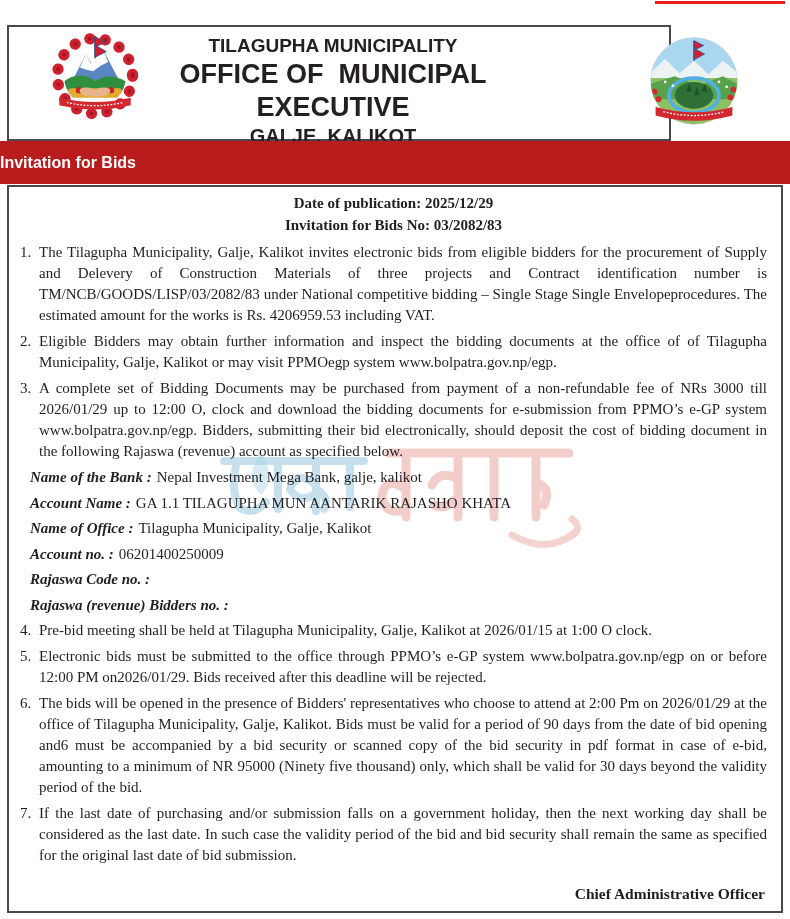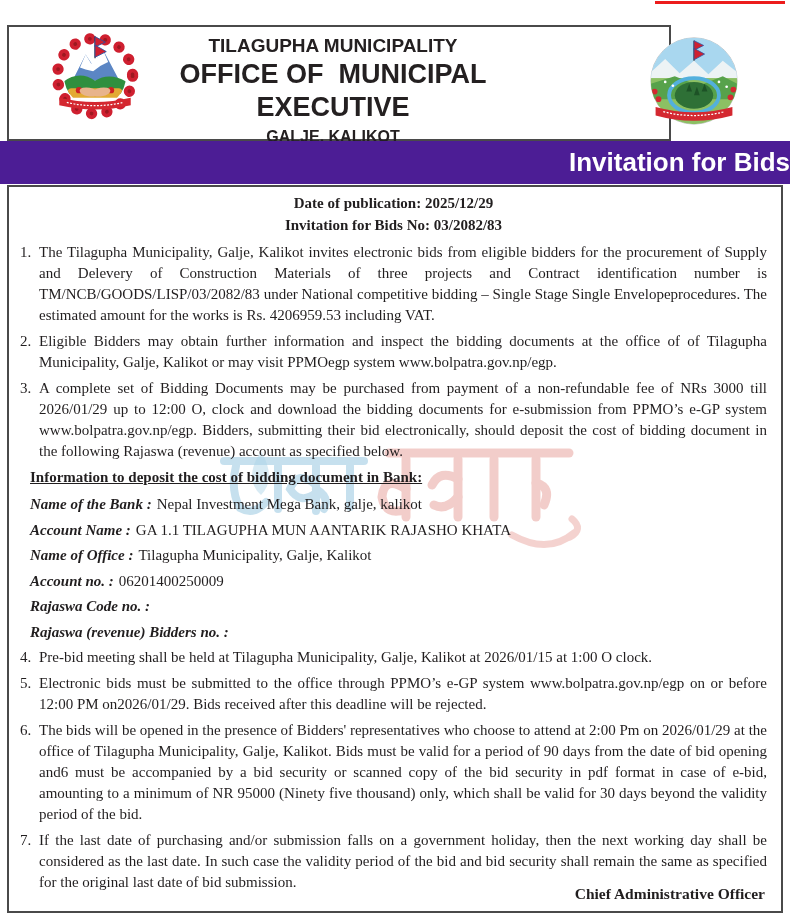--- a/index.html
+++ b/index.html
@@ -14,26 +14,26 @@
   }
   .logo{position:absolute;}
   .logo-left{left:39px;top:3px;width:94px;height:94px;}
   .logo-right{left:637px;top:5px;width:96px;height:96px;}
   .head-center{
     position:absolute;left:138px;right:150px;top:7px;text-align:center;
     font-family:"Liberation Sans", sans-serif;font-weight:bold;color:#242021;
   }
   .org{font-size:19px;line-height:24px;}
   .office{font-size:27px;line-height:33px;white-space:pre-wrap;}
-  .place{font-size:16px;line-height:25px;}
+  .place{font-size:20px;line-height:25px;}
   .prov{font-size:15px;line-height:22px;}
   .banner{
-    position:absolute;left:0;top:141px;width:790px;height:43px;background:#4c1d95;
+    position:absolute;left:0;top:141px;width:790px;height:43px;background:#b91c1c;
     color:#ffffff;font-family:"Liberation Sans", sans-serif;font-weight:bold;
-    font-size:26px;text-align:right;line-height:43px;
+    font-size:16px;text-align:left;line-height:43px;
   }
   .content-box{
     position:absolute;left:7px;top:185px;width:776px;height:728px;
     border:2px solid #4a4a4a;box-sizing:border-box;background:#fff;overflow:hidden;
   }
   .watermark{position:absolute;left:205px;top:252px;z-index:0;pointer-events:none;}
   .flow{position:relative;z-index:1;padding:5px 14px 0 11px;}
   .meta{text-align:center;font-weight:bold;font-size:15px;line-height:22px;}
   .meta-gap{margin-bottom:6px;}
   .item{
@@ -166,21 +166,20 @@
     <div class="item">
       <span class="num">2.</span>
       <span>Eligible Bidders may obtain further information and inspect the bidding documents at the office of of Tilagupha Municipality, Galje, Kalikot or may visit PPMOegp system www.bolpatra.gov.np/egp.</span>
     </div>
     <div class="item">
       <span class="num">3.</span>
       <span>A complete set of Bidding Documents may be purchased from payment of a non-refundable fee of NRs 3000 till 2026/01/29 up to 12:00 O, clock and download the bidding documents for e-submission from PPMO’s e-GP system www.bolpatra.gov.np/egp. Bidders, submitting their bid electronically, should deposit the cost of bidding document in the following Rajaswa (revenue) account as specified below.</span>
     </div>
 
     <div class="bank">
-      <div class="bank-heading">Information to deposit the cost of bidding document in Bank:</div>
       <div class="bankrow">
         <span class="blabel">Name of the Bank :</span><span class="bval">Nepal Investment Mega Bank, galje, kalikot</span>
       </div>
       <div class="bankrow">
         <span class="blabel">Account Name :</span><span class="bval">GA 1.1 TILAGUPHA MUN AANTARIK RAJASHO KHATA</span>
       </div>
       <div class="bankrow">
         <span class="blabel">Name of Office :</span><span class="bval">Tilagupha Municipality, Galje, Kalikot</span>
       </div>
       <div class="bankrow">

